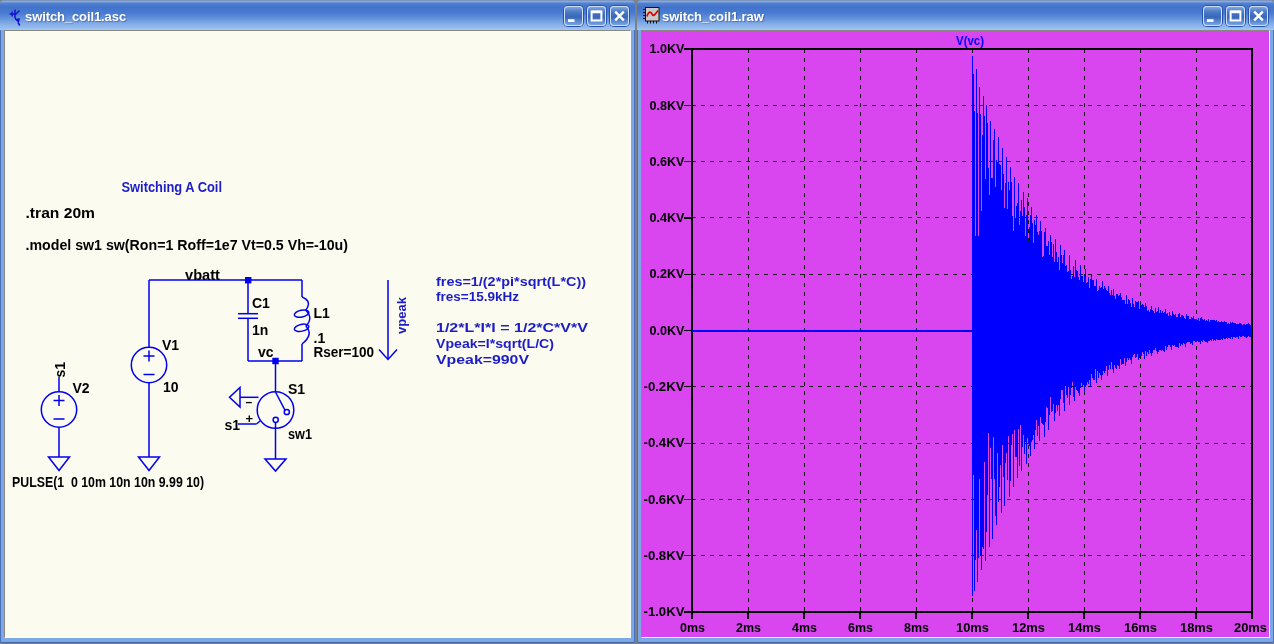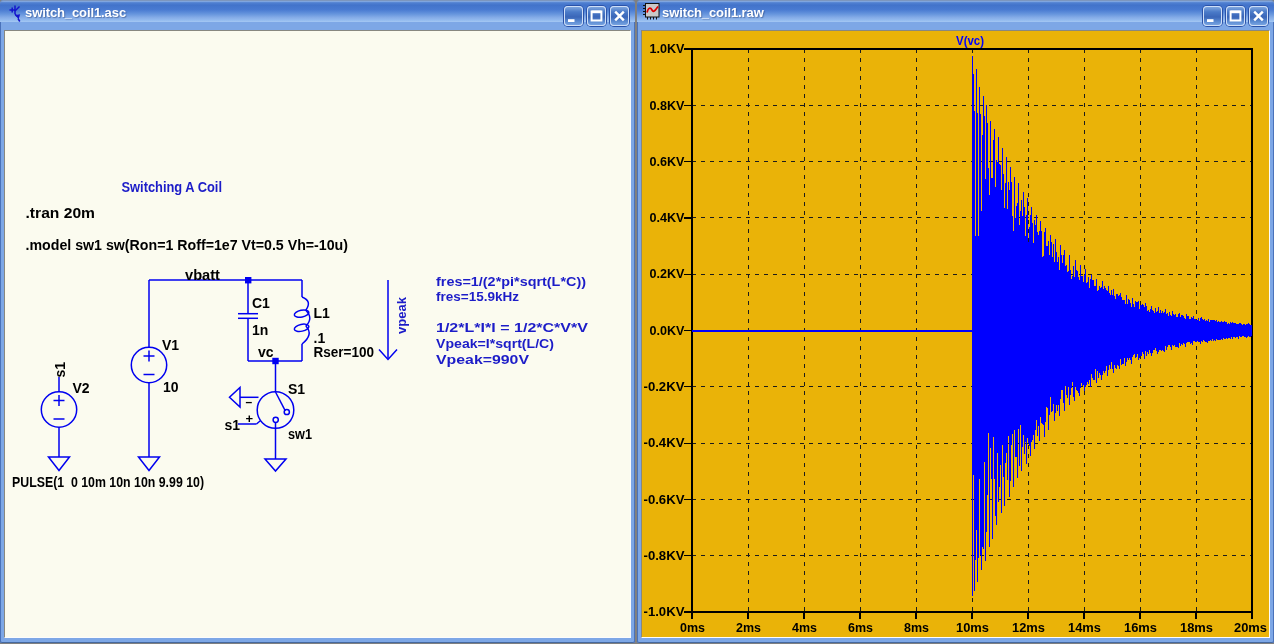--- a/index.html
+++ b/index.html
@@ -3,36 +3,36 @@
 <style>
 * { margin:0; padding:0; box-sizing:border-box; }
 html,body { width:1274px; height:644px; overflow:hidden; background:#808080;
   font-family:"Liberation Sans", sans-serif; }
 .win { position:absolute; top:0; height:643px;
   border-radius:4px 4px 2px 2px;
   background:#7da7e6;
   box-shadow:inset 1px 0 0 #4a72ba, inset -1px 0 0 #4a72ba, inset 0 -1px 0 #45689e; }
 .winL { left:0; width:635px; }
 .winR { left:637px; width:637px;text-align:center; }
-.tbar { position:absolute; left:0; right:0; top:0; height:22px;
+.tbar { position:absolute; left:0; right:0; top:0; height:30px;
   border-radius:4px 4px 0 0;
   background:linear-gradient(180deg,#93b4e4 0%,#5181d2 8%,#4273ca 20%,#4a7bd2 42%,#6695dd 62%,#84abe7 78%,#95bcef 92%,#a5c8f3 100%);
   display:flex; align-items:center; border-top:1px solid #7d96bd; }
 .ticon { margin:3px 0 0 7px; width:16px; height:20px; }
 .ttext { color:#fff; font-weight:bold; font-size:13px; margin-left:2px; margin-top:1px;
   text-shadow:1px 1px 1px rgba(20,40,90,.4); letter-spacing:-0.1px; }
 .tbtns { position:absolute; right:6px; top:5px; display:flex; gap:3.5px; }
 .tb { width:19.5px; height:20px; border-radius:4px;
   background:linear-gradient(180deg,#89aee3 0%,#4a7ac8 30%,#3a66b8 55%,#5e8ed4 80%,#7fa9e4 100%);
   box-shadow:inset 0 0 0 1px #cfdff7, 0 0 0 1px #2a52a8; }
 .client { position:absolute; left:4px; right:4px; top:30px; bottom:5px;
   border-top:1px solid #888880; border-left:1px solid #888880;
   border-right:1px solid #fcfcfc; border-bottom:1px solid #fcfcfc; }
 .clL { background:#fbfbef; }
-.clR { background:#eab308; }
+.clR { background:#d946ef; }
 </style></head>
 <body>
 <div class="win winL">
 <div class="tbar">
   <div class="ticon"><svg width="16" height="20" viewBox="0 0 16 20">
 <g stroke="#1313cc" stroke-width="1.5" fill="none">
 <line x1="8" y1="2.5" x2="8" y2="11"></line>
 <line x1="2.5" y1="7" x2="8" y2="7"></line>
 <line x1="5.2" y1="4.5" x2="5.2" y2="9.5"></line>
 <line x1="8" y1="8" x2="12.5" y2="3.5"></line>

